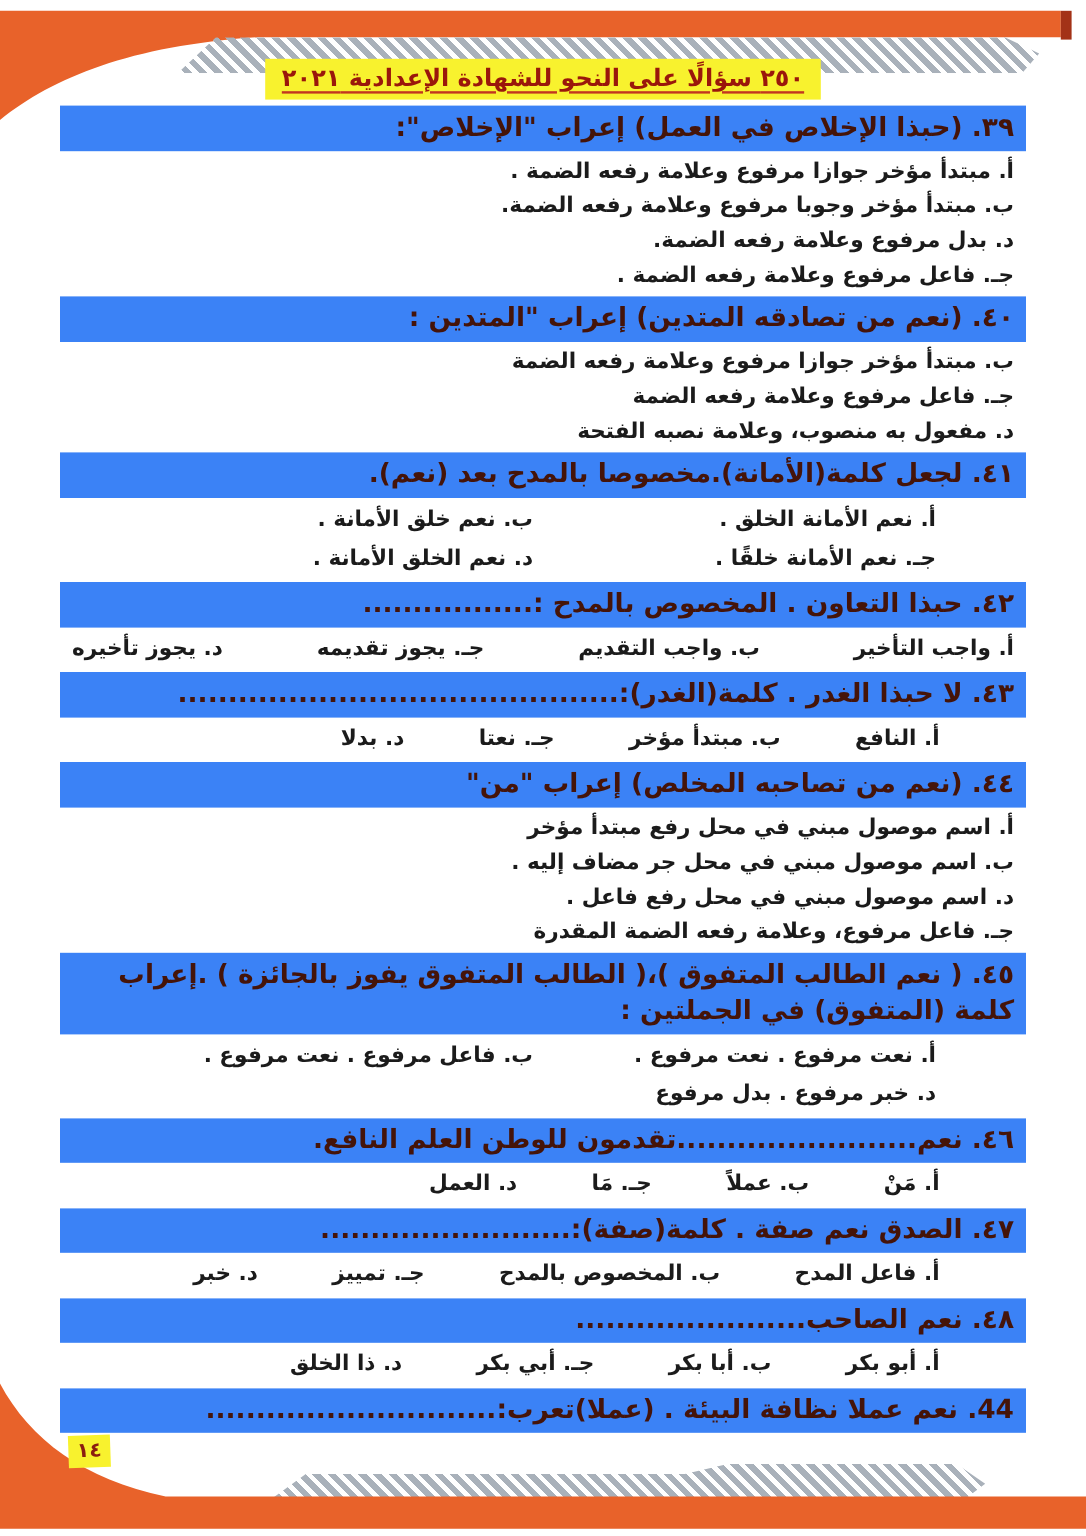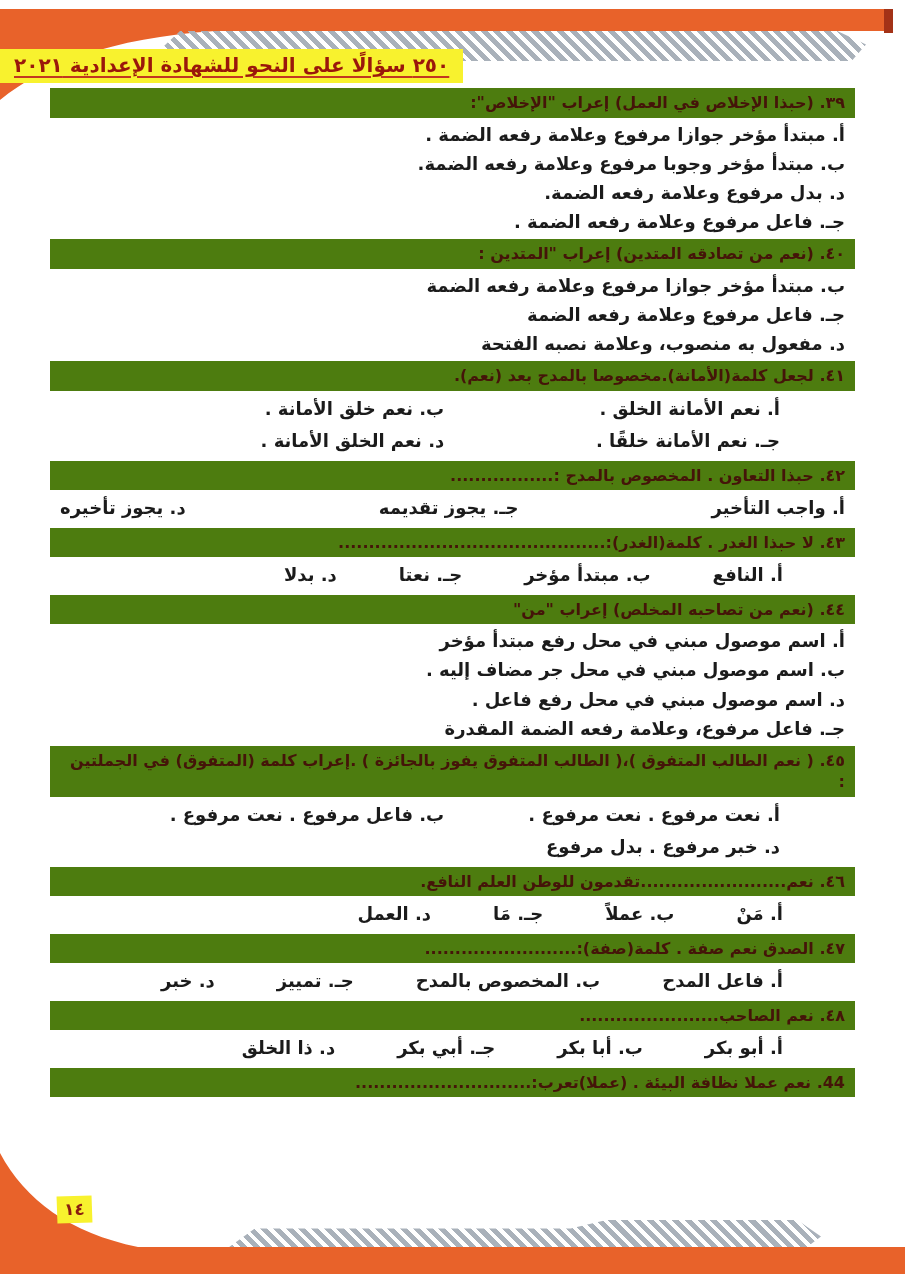--- a/index.html
+++ b/index.html
@@ -21,33 +21,33 @@
   .hatch-top {
     top:31px; left:148px; width:718px; height:30px;
     clip-path: polygon(32px 0, 96% 0, 100% 45%, 98% 100%, 0 100%);
   }
   .hatch-bottom {
     top:1220px; left:225px; width:596px; height:30px;
     clip-path: polygon(0 100%, 5% 28%, 58% 28%, 64% 0, 96% 0, 100% 55%, 97% 100%);
   }
 
   
-  .title-wrap { position:absolute; top:49px; left:0; width:100%; text-align:left; z-index:3;text-decoration:underline; }
+  .title-wrap { position:absolute; top:49px; left:0; width:100%; text-align:center; z-index:3;text-decoration:underline; }
   .title {
     display:inline-block; background:#F8F22E; color:#9A170B;
     font-weight:bold; font-size:20px; line-height:1.2;
     padding:4px 14px 6px;
     text-decoration:underline; text-decoration-color:#c23620; text-underline-offset:4px;
   }
 
   
   .content { position:absolute; top:88px; right:50px; width:805px; z-index:2; }
   .q-bar {
-    background:#4d7c0f; color:#451409;
-    font-weight:bold; font-size:16px; line-height:1.35;
+    background:#3b82f6; color:#451409;
+    font-weight:bold; font-size:22px; line-height:1.35;
     padding:4px 10px; margin-bottom:1px;
   }
   .q-options {
     padding:1px 10px 3px; font-weight:bold; font-size:18px; color:#1b1b1b;
   }
   .q-options .opt { white-space:nowrap; }
   .q-options.list .opt { line-height:1.62; white-space:normal; }
   .q-options.grid2 { display:grid; grid-template-columns:46% 54%; padding-left:0; padding-right:75px; }
   .q-options.grid2 .opt { line-height:1.8; }
   .q-options.spread { display:flex; justify-content:space-between; align-items:center; }
@@ -100,20 +100,21 @@
         <div class="opt">أ. نعم الأمانة الخلق .</div>
         <div class="opt">ب. نعم خلق الأمانة .</div>
         <div class="opt">جـ. نعم الأمانة خلقًا .</div>
         <div class="opt">د. نعم الخلق الأمانة .</div>
       </div>
     </section>
     <section>
       <div class="q-bar">٤٢. حبذا التعاون . المخصوص بالمدح :.................</div>
       <div class="q-options spread">
         <div class="opt">أ. واجب التأخير</div>
+        <div class="opt">ب.  واجب التقديم</div>
         <div class="opt">جـ.  يجوز تقديمه</div>
         <div class="opt">د. يجوز تأخيره</div>
       </div>
     </section>
     <section>
       <div class="q-bar">٤٣. لا حبذا الغدر . كلمة(الغدر):............................................</div>
       <div class="q-options compact">
         <div class="opt">أ. النافع</div>
         <div class="opt">ب. مبتدأ مؤخر</div>
         <div class="opt">جـ. نعتا</div>

